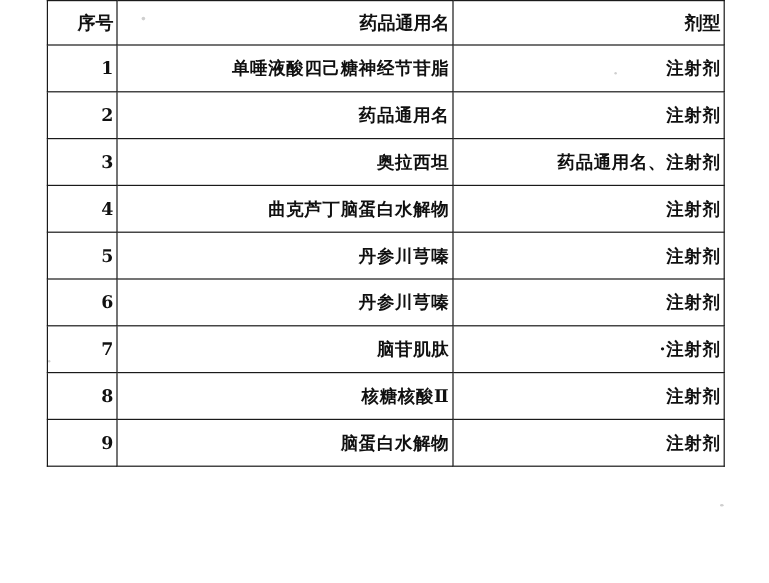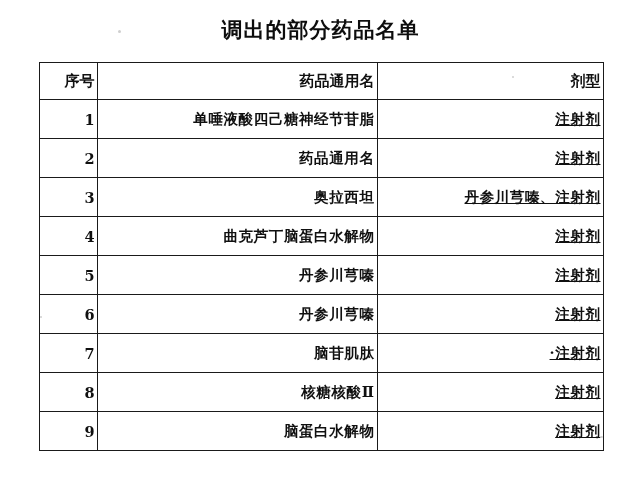--- a/index.html
+++ b/index.html
@@ -61,36 +61,34 @@
 
   td.cell-index {
     font-weight: normal;
     font-size: 14px;
   }
   td.cell-name {
     letter-spacing: 0.6px;
   }
   td.cell-form {
     letter-spacing: 0.6px;
-    text-decoration: underline;
   }
   
   .speck {
     position: absolute;
     background: #cfcfcf;
     border-radius: 50%;
     pointer-events: none;
   }
 </style>
 </head>
 <body>
 
 <div class="page">
 
-  <div class="doc-title">调出的部分药品名单</div>
 
   <div class="table-wrap">
     <table class="drug-table">
       <colgroup>
         <col class="c-index">
         <col class="c-name">
         <col class="c-form">
       </colgroup>
       <thead>
         <tr>
@@ -106,21 +104,21 @@
           <td class="cell-form">注射剂</td>
         </tr>
         <tr>
           <td class="cell-index">2</td>
           <td class="cell-name">药品通用名</td>
           <td class="cell-form">注射剂</td>
         </tr>
         <tr>
           <td class="cell-index">3</td>
           <td class="cell-name">奥拉西坦</td>
-          <td class="cell-form">丹参川芎嗪、注射剂</td>
+          <td class="cell-form">药品通用名、注射剂</td>
         </tr>
         <tr>
           <td class="cell-index">4</td>
           <td class="cell-name">曲克芦丁脑蛋白水解物</td>
           <td class="cell-form">注射剂</td>
         </tr>
         <tr>
           <td class="cell-index">5</td>
           <td class="cell-name">丹参川芎嗪</td>
           <td class="cell-form">注射剂</td>

